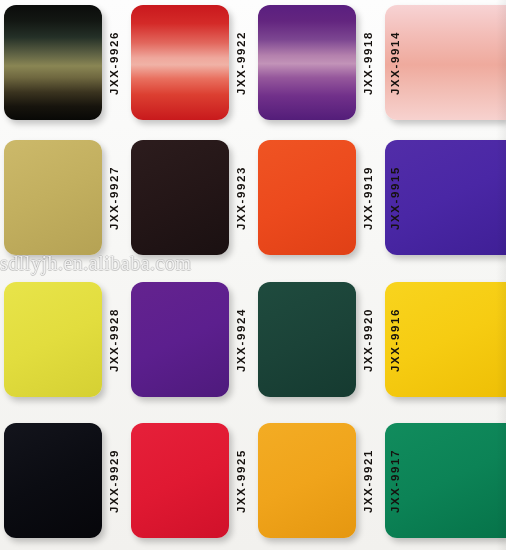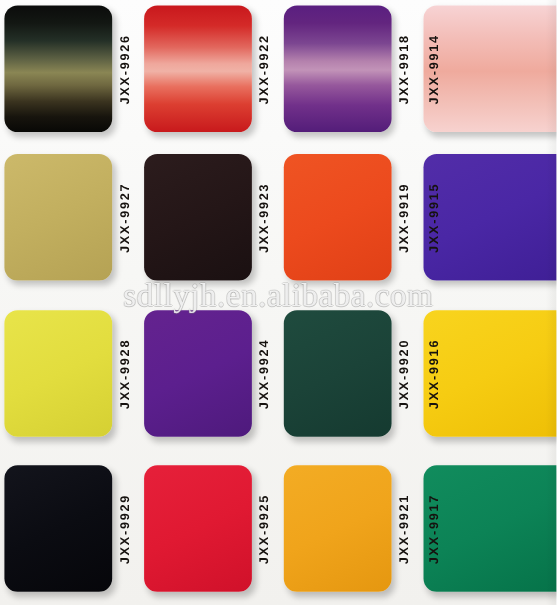--- a/index.html
+++ b/index.html
@@ -52,22 +52,21 @@
     letter-spacing:1.6px;
     color:#16120f;
     white-space:nowrap;
     font-family:"Liberation Sans", sans-serif;
   }
   
   #watermark{
     position:absolute;
     left:0;width:506px;
     top:252px;
-    text-align:center;
-    font-size:30px;
+    font-size:20px;
     font-weight:400;
     letter-spacing:.5px;
     color:rgba(255,255,255,.82);
     text-shadow:
       0 1px 0 rgba(120,120,120,.35),
       0 -1px 0 rgba(120,120,120,.22),
       1px 0 0 rgba(120,120,120,.25),
       -1px 0 0 rgba(120,120,120,.25);
     pointer-events:none;
     font-family:"Liberation Serif", serif;

